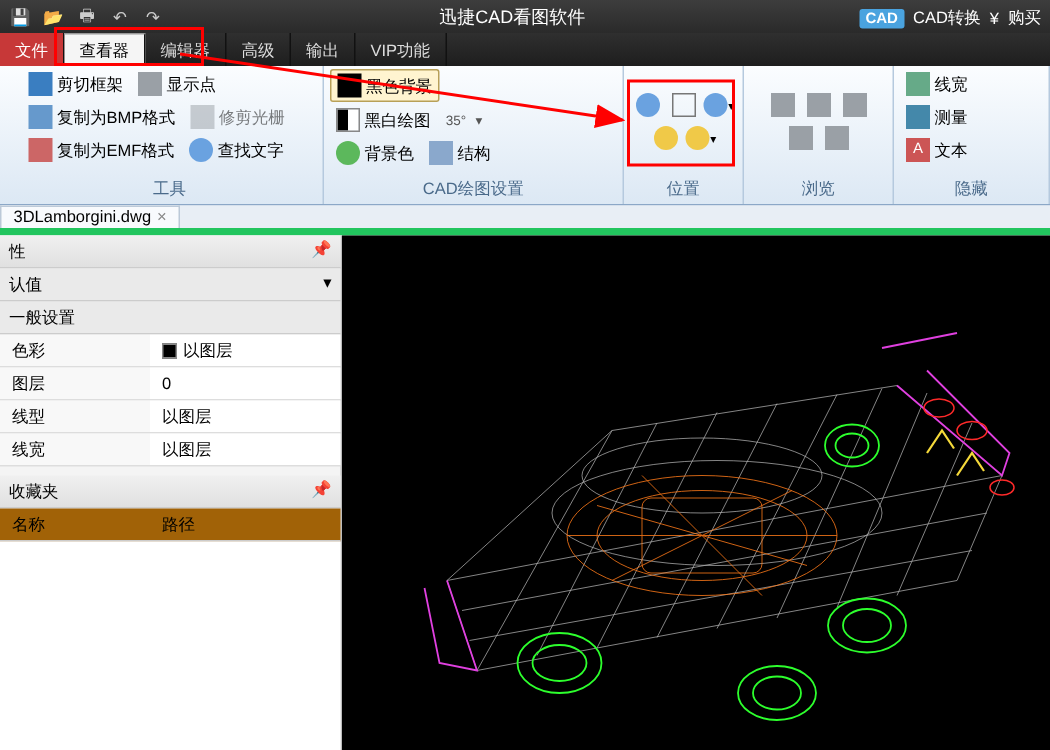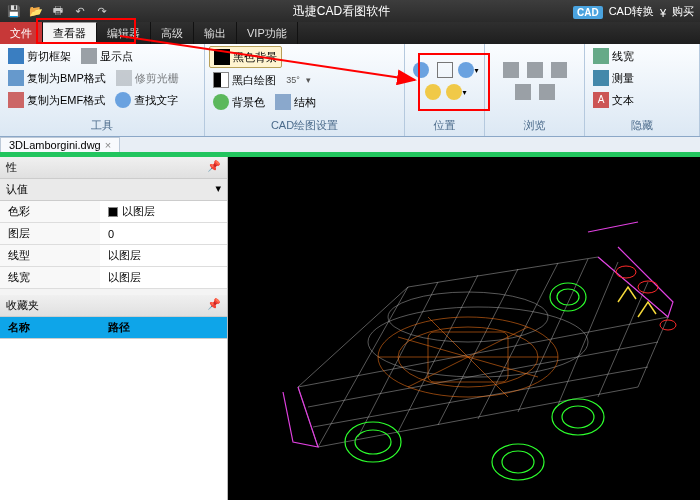--- a/index.html
+++ b/index.html
@@ -10,21 +10,21 @@
 .qat-btn { width: 16px; height: 16px; display: flex; align-items: center; justify-content: center; cursor: pointer; color: #ccc; }
 .app-title { flex: 1; text-align: center; font-size: 12px; }
 .title-right { display: flex; gap: 6px; align-items: flex-end; font-size: 11px; }
 .cad-badge { background: #4aa3df; color: #fff; padding: 1px 4px; border-radius: 2px; font-size: 10px; font-weight: bold; }
 
 .menubar { height: 22px; background: linear-gradient(#2f2f2f, #1e1e1e); display: flex; font-size: 11px; color: #ddd; position: relative; }
 .menu-item { padding: 3px 10px; cursor: pointer; display: flex; align-items: center; border-right: 1px solid #111; }
 .menu-item.first { background: #c73838; color: #fff; }
 .menu-item.active { background: #f5f5f5; color: #000; border-top: 1px solid #999; }
 
-.ribbon { height: 93px; background: linear-gradient(#fbfdff, #dce8f4); border-bottom: 1px solid #8ba7c7; display: flex; font-size: 11px; }
+.ribbon { height: 93px; background: linear-gradient(#fbfdff, #dce8f4); border-bottom: 1px solid #8ba7c7; display: flex; font-size: 11px; padding-left: 11px; }
 .ribbon-group { border-right: 1px solid #b5c9de; display: flex; flex-direction: column; padding: 2px 4px 0; }
 .ribbon-body { flex: 1; display: flex; flex-direction: column; gap: 2px; }
 .ribbon-row { display: flex; gap: 2px; align-items: center; }
 .ribbon-btn { display: flex; align-items: center; gap: 3px; padding: 2px 4px; cursor: pointer; border-radius: 2px; white-space: nowrap; }
 .r-icon { width: 16px; height: 16px; display: inline-block; }
 .ribbon-label { text-align: center; font-size: 11px; color: #4a6a8a; padding: 2px 0 3px; }
 .icon-blue { background: #3a7ec1; }
 .icon-gray { background: #9aa0a6; }
 .icon-yellow { background: #f7c948; border-radius: 50%; }
 .icon-green { background: #5cb85c; border-radius: 50%; }
@@ -39,21 +39,21 @@
 .workspace { display: flex; height: calc(500px - 22px - 22px - 93px - 20px); }
 .side-panel { width: 228px; background: #f4f4f4; border-right: 1px solid #bbb; display: flex; flex-direction: column; font-size: 11px; }
 .panel-header { background: linear-gradient(#f0f0f0, #e0e0e0); padding: 3px 6px; border-bottom: 1px solid #ccc; display: flex; justify-content: space-between; }
 .pin-icon { cursor: pointer; }
 .panel-sub { background: #eaeaea; padding: 3px 6px; border-bottom: 1px solid #ccc; display: flex; justify-content: space-between; }
 .section-head { background: #eaeaea; padding: 3px 6px; border-bottom: 1px solid #ccc; }
 .prop-row { display: flex; border-bottom: 1px solid #ddd; }
 .prop-k { width: 100px; padding: 3px 8px; background: #f8f8f8; }
 .prop-v { flex: 1; padding: 3px 8px; background: #fff; display: flex; align-items: center; gap: 4px; }
 .color-swatch { width: 10px; height: 10px; background: #000; border: 1px solid #888; display: inline-block; }
-.col-headers { display: flex; background: #0ea5e9; border-bottom: 1px solid #ccc; font-weight: bold; }
+.col-headers { display: flex; background: #a16207; border-bottom: 1px solid #ccc; }
 .col-h { padding: 3px 8px; }
 .col-h:first-child { width: 100px; }
 
 .canvas { flex: 1; background: #000; position: relative; overflow: hidden; }
 .car-svg { position: absolute; top: 0; left: 0; }
 
 
 .anno-box { position: absolute; border: 2px solid #f00; pointer-events: none; }
 .anno-arrow { position: absolute; pointer-events: none; }
 </style>
@@ -241,20 +241,21 @@
 <div class="workspace">
   <div class="side-panel">
     <div class="panel-header">
       <span>性</span>
       <span class="pin-icon">📌</span>
     </div>
     <div class="panel-sub">
       <span>认值</span>
       <span>▾</span>
     </div>
+    <div class="section-head">一般设置</div>
 
     <div class="prop-row">
       <div class="prop-k">色彩</div>
       <div class="prop-v">
           <span class="color-swatch"></span>
           <span>以图层</span>
         </div>
     </div>
     <div class="prop-row">
       <div class="prop-k">图层</div>

